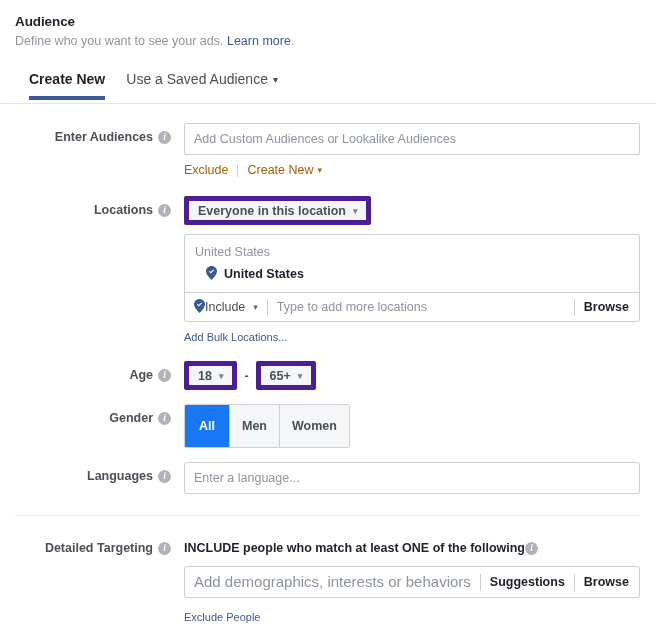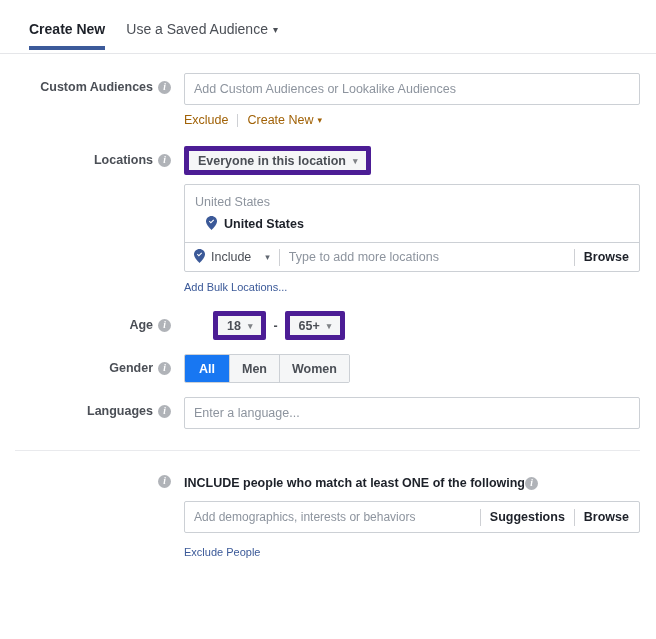--- a/index.html
+++ b/index.html
@@ -228,21 +228,20 @@
   .loc-bar {
     display: flex;
     align-items: center;
     border-top: 1px solid #ccd0d5;
     height: 29px;
     padding: 0 0 0 9px;
   }
   .loc-bar .inc {
     display: inline-flex;
     align-items: center;
-    gap: 6px;
     font-size: 12.5px;
     color: #4b4f56;
     cursor: pointer;
     line-height: 16px;
   }
   .loc-bar .inc .caret {
     font-size: 9px;
     color: #606770;
     margin-left: 8px;
   }
@@ -287,21 +286,21 @@
     font-weight: bold;
   }
   .btn-dd.age { min-width: 48px; justify-content: space-between; }
 
   
   .seg {
     display: inline-flex;
     border: 1px solid #ccd0d5;
     border-radius: 2px;
     overflow: hidden;
-    height: 29px;
+    height: 44px;
   }
   .seg .opt {
     display: inline-flex;
     align-items: center;
     justify-content: center;
     min-width: 44px;
     padding: 0 12px;
     font-size: 12.5px;
     font-weight: bold;
     color: #4b4f56;
@@ -338,58 +337,65 @@
     height: 32px;
     border: 1px solid #ccd0d5;
     border-radius: 2px;
     display: flex;
     align-items: center;
     padding-left: 9px;
     background: #fff;
   }
   .dt-input .ph {
     flex: 1 1 auto;
-    font-size: 12px;
+    font-size: 15px;
     color: #8d949e;
     line-height: 16px;
   }
   .dt-input .act {
     font-size: 12.5px;
     font-weight: bold;
     color: #1d2129;
     cursor: pointer;
     white-space: nowrap;
     line-height: 16px;
   }
   .dt-input .act.last { padding-right: 10px; }
   .mt14 { margin-top: 14px; }
-  .mt16 { margin-top: 16px; gap: 29px; }
+  .mt16 { margin-top: 16px; }
   .mt18 { margin-top: 18px; }
 </style>
 </head>
 <body>
 
 <div class="page">
 
+  <div class="hdr">
+    <div class="hdr-title">Audience</div>
+    <div class="hdr-sub">
+      <span>Define who you want to see your ads.</span>
+      <a href="#">Learn more</a><span>.</span>
+    </div>
+  </div>
 
   <div class="tabs">
     <div class="tab active">
       <span>Create New</span>
     </div>
     <div class="tab">
       <span>Use a Saved Audience</span><span class="caret">▾</span>
     </div>
     <div class="tabs-rule"></div>
   </div>
 
   <div class="form">
 
     <div class="row">
       <div class="label-col">
-        <span class="lbl">Custom Audiences</span>
+        <span class="lbl">Enter Audiences</span>
         <span class="info">i</span>
       </div>
       <div class="field-col">
         <div class="tinput">
           <span class="ph">Add Custom Audiences or Lookalike Audiences</span>
         </div>
         <div class="sublinks">
           <a href="#">Exclude</a>
           <span class="sep"></span>
           <a href="#"><span>Create New</span><span class="caret">▾</span></a>
@@ -485,20 +491,21 @@
         <div class="tinput">
           <span class="ph">Enter a language...</span>
         </div>
       </div>
     </div>
 
     <div class="divider"></div>
 
     <div class="row mt18">
       <div class="label-col">
+        <span class="lbl">Detailed Targeting</span>
         <span class="info">i</span>
       </div>
       <div class="field-col">
         <div class="dt-title">
           <span>INCLUDE people who match at least ONE of the following</span>
           <span class="info">i</span>
         </div>
         <div class="dt-input">
           <span class="ph">Add demographics, interests or behaviors</span>
           <span class="vsep"></span>

